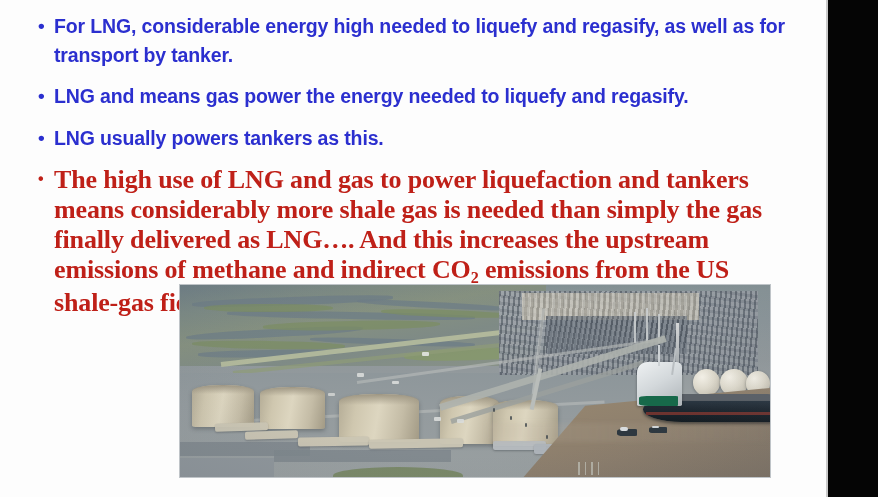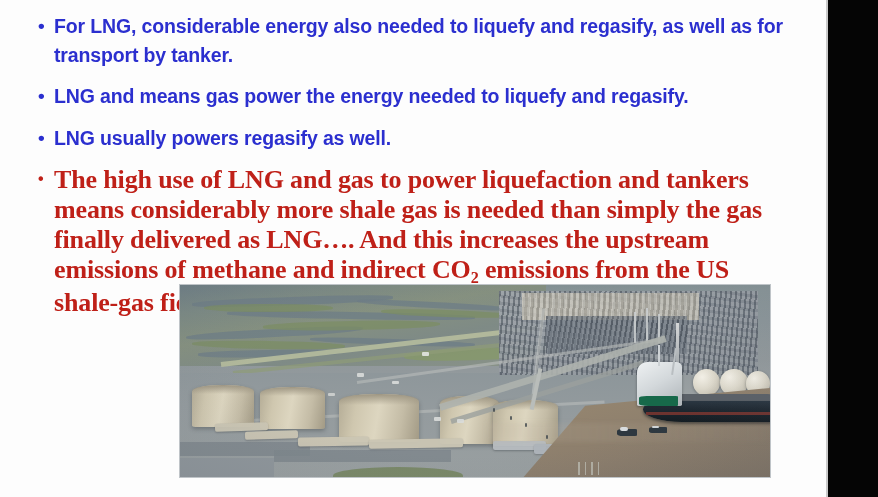--- a/index.html
+++ b/index.html
@@ -424,31 +424,31 @@
 </style>
 </head>
 <body>
 
 <div id="slide-root">
 
   <div class="content-area">
 
     <div class="bullet-item blue b1">
       <span class="bullet-dot">•</span>
-      <span class="bullet-text">For LNG, considerable energy also needed to liquefy and regasify, as well as for transport by tanker.</span>
+      <span class="bullet-text">For LNG, considerable energy high needed to liquefy and regasify, as well as for transport by tanker.</span>
     </div>
 
     <div class="bullet-item blue b2">
       <span class="bullet-dot">•</span>
       <span class="bullet-text">LNG and means gas power the energy needed to liquefy and regasify.</span>
     </div>
 
     <div class="bullet-item blue b3">
       <span class="bullet-dot">•</span>
-      <span class="bullet-text">LNG usually powers regasify as well.</span>
+      <span class="bullet-text">LNG usually powers tankers as this.</span>
     </div>
 
     <div class="bullet-item red b4">
       <span class="bullet-dot small">•</span>
       <span class="bullet-text red-text"><span>The high use of LNG and gas to power liquefaction and tankers means considerably more shale gas is needed than simply the gas finally delivered as LNG….  And this increases the upstream emissions of methane and indirect CO</span><sub>2</sub><span> emissions from the US shale-gas fields.</span></span>
     </div>
 
   </div>
 
   <div class="photo-frame">

